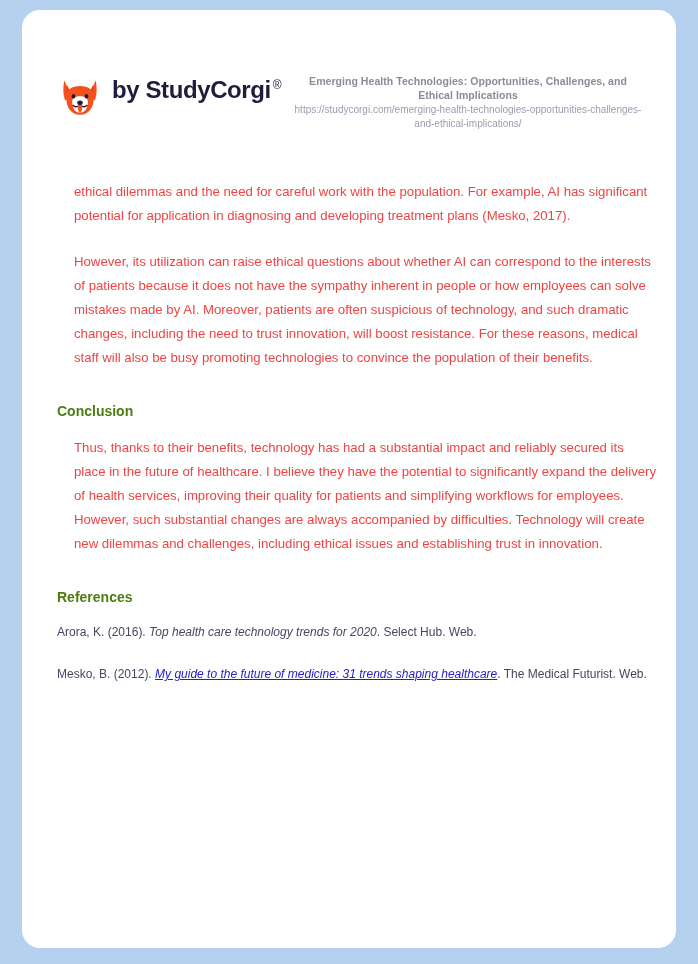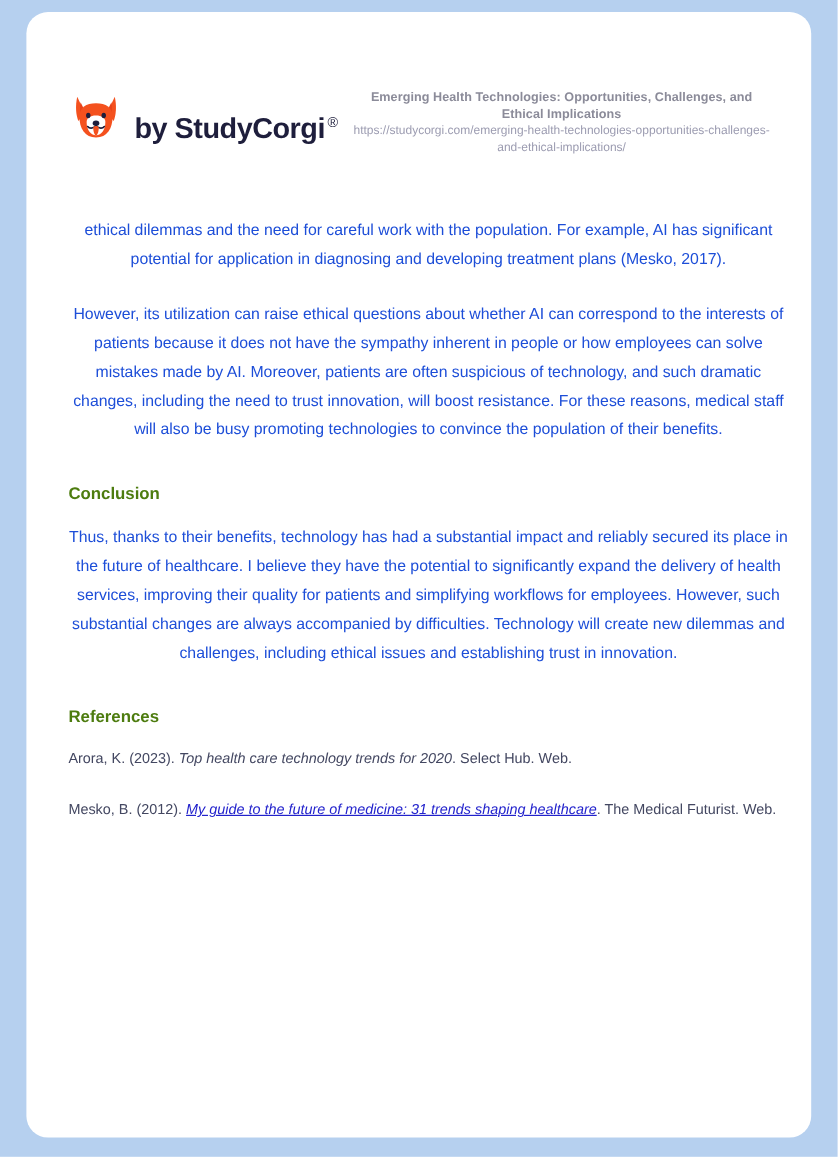--- a/index.html
+++ b/index.html
@@ -28,21 +28,21 @@
     left: 35px;
     top: 52px;
     width: 586px;
     height: 82px;
     display: flex;
     align-items: flex-start;
     justify-content: space-between;
   }
   .brand {
     display: flex;
-    align-items: flex-end;
+    align-items: flex-start;
     gap: 9px;
     padding-top: 14px;
   }
   .corgi-logo {
     width: 46px;
     height: 46px;
     display: block;
     flex: 0 0 auto;
   }
   .brand-word {
@@ -81,23 +81,23 @@
   }
   .doc-body {
     position: absolute;
     left: 35px;
     top: 170px;
     width: 600px;
   }
   .para {
     font-size: 13.2px;
     line-height: 24px;
-    color: #1d4ed8;
-    margin: 0 0 22px 0;
-    text-align: center;
+    color: #ef4444;
+    margin: 0 0 22px 17px;
+    text-align: left;
   }
   h2.section-heading {
     font-size: 14px;
     font-weight: bold;
     color: #4d7c0f;
     margin: 30px 0 14px 0;
     line-height: 22px;
   }
   .ref {
     font-size: 12px;
@@ -151,19 +151,19 @@
   <div class="doc-body">
 
     <p class="para">ethical dilemmas and the need for careful work with the population. For example, AI has significant potential for application in diagnosing and developing treatment plans (Mesko, 2017).</p>
     <p class="para">However, its utilization can raise ethical questions about whether AI can correspond to the interests of patients because it does not have the sympathy inherent in people or how employees can solve mistakes made by AI. Moreover, patients are often suspicious of technology, and such dramatic changes, including the need to trust innovation, will boost resistance. For these reasons, medical staff will also be busy promoting technologies to convince the population of their benefits.</p>
 
     <h2 class="section-heading">Conclusion</h2>
     <p class="para">Thus, thanks to their benefits, technology has had a substantial impact and reliably secured its place in the future of healthcare. I believe they have the potential to significantly expand the delivery of health services, improving their quality for patients and simplifying workflows for employees. However, such substantial changes are always accompanied by difficulties. Technology will create new dilemmas and challenges, including ethical issues and establishing trust in innovation.</p>
 
     <h2 class="section-heading">References</h2>
 
-    <p class="ref"><span>Arora, K. (2023). </span><em>Top health care technology trends for 2020</em><span>. Select Hub. Web.</span></p>
+    <p class="ref"><span>Arora, K. (2016). </span><em>Top health care technology trends for 2020</em><span>. Select Hub. Web.</span></p>
 
     <p class="ref"><span>Mesko, B. (2012). </span><a href="#">My guide to the future of medicine: 31 trends shaping healthcare</a><span>. The Medical Futurist. Web.</span></p>
 
   </div>
 
 </div>
 
 </body></html>

